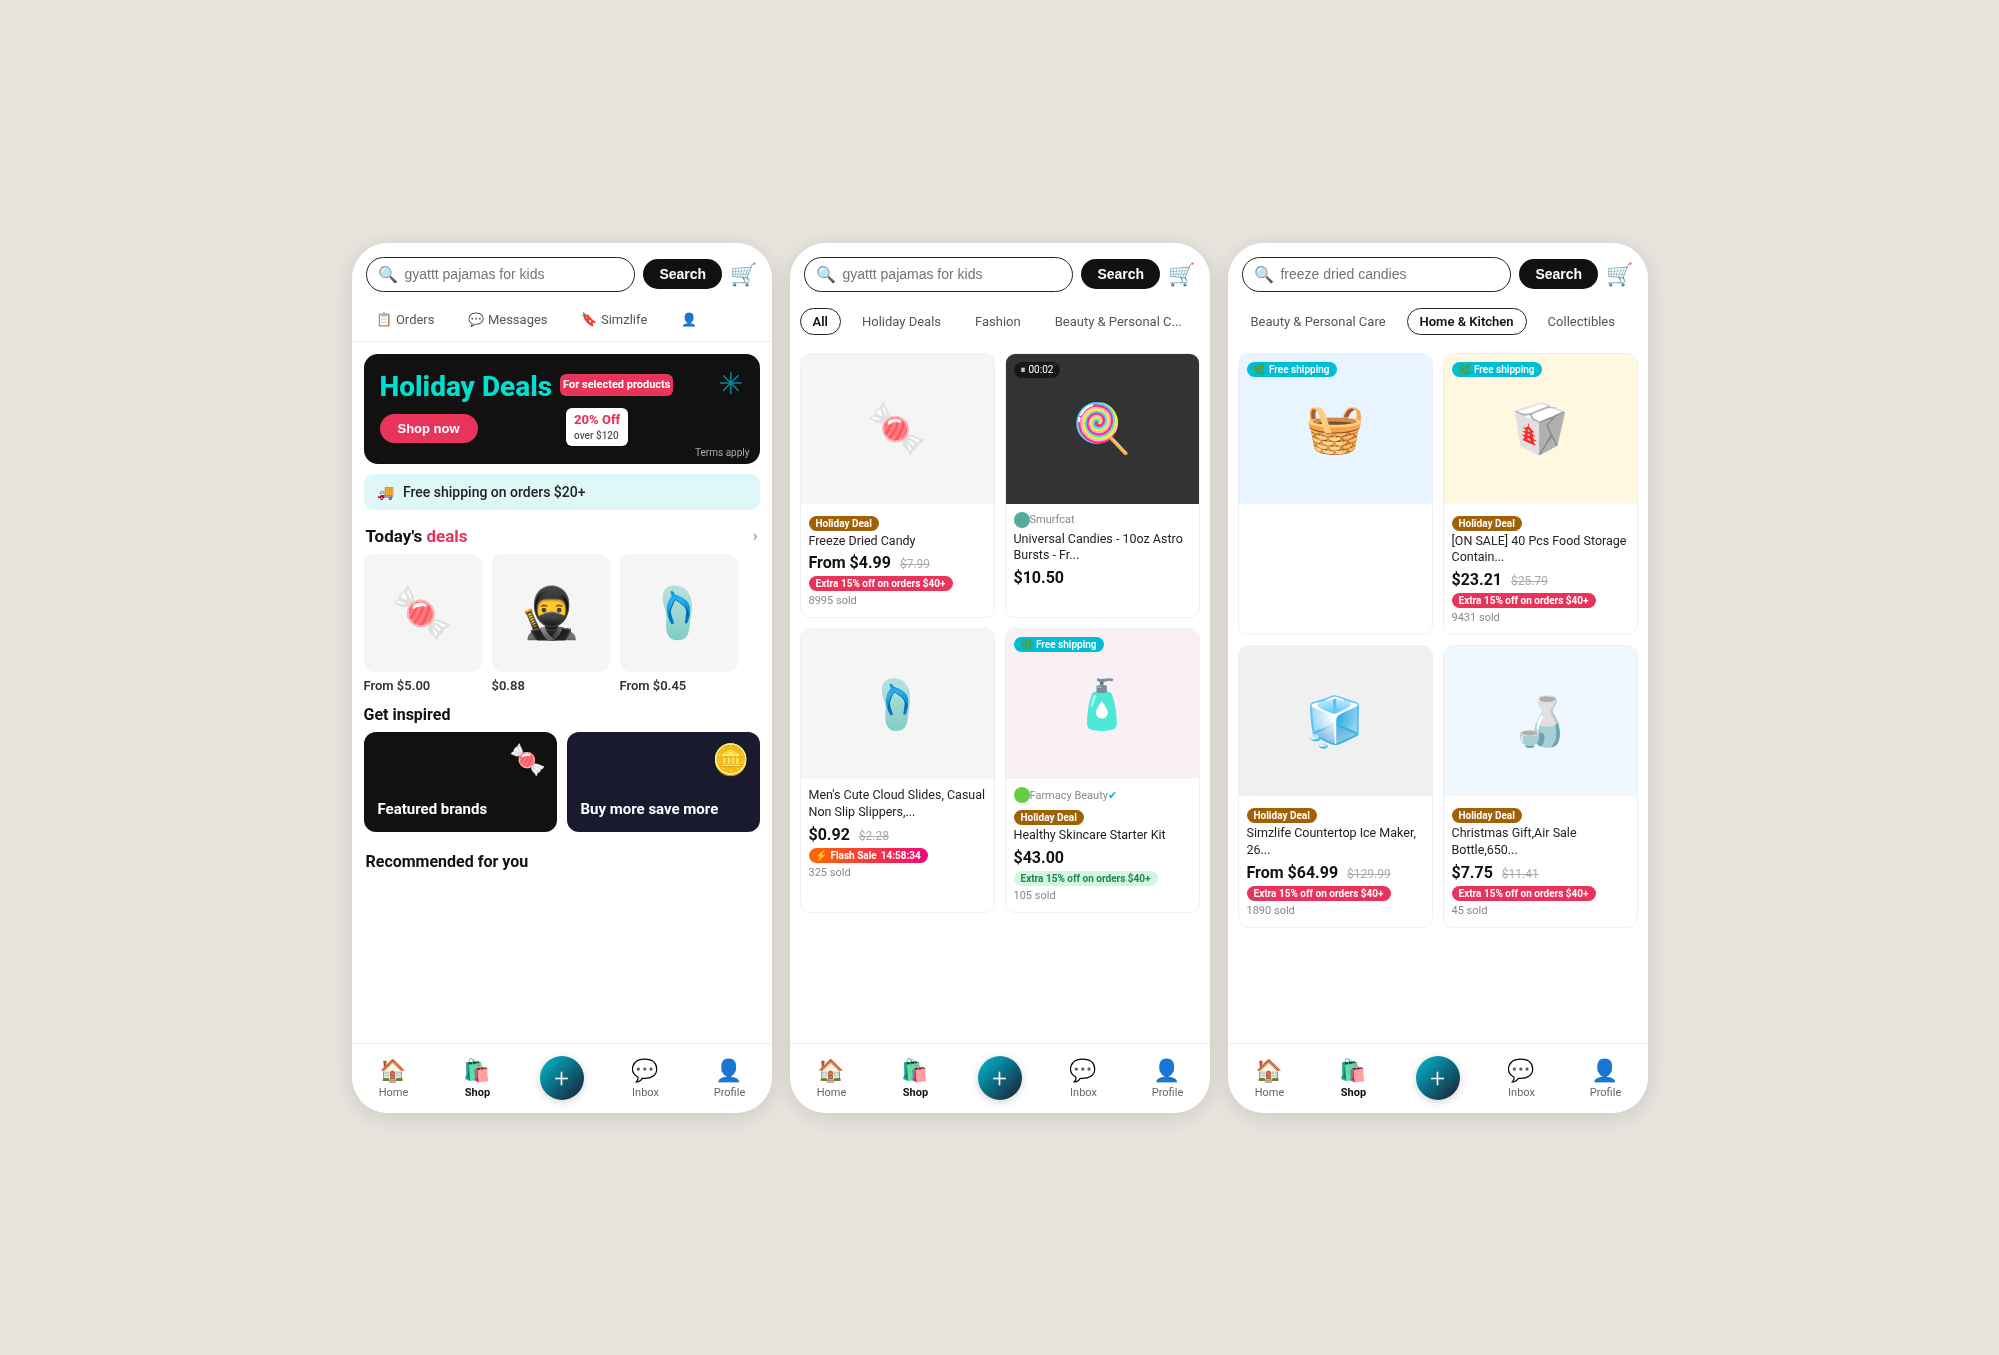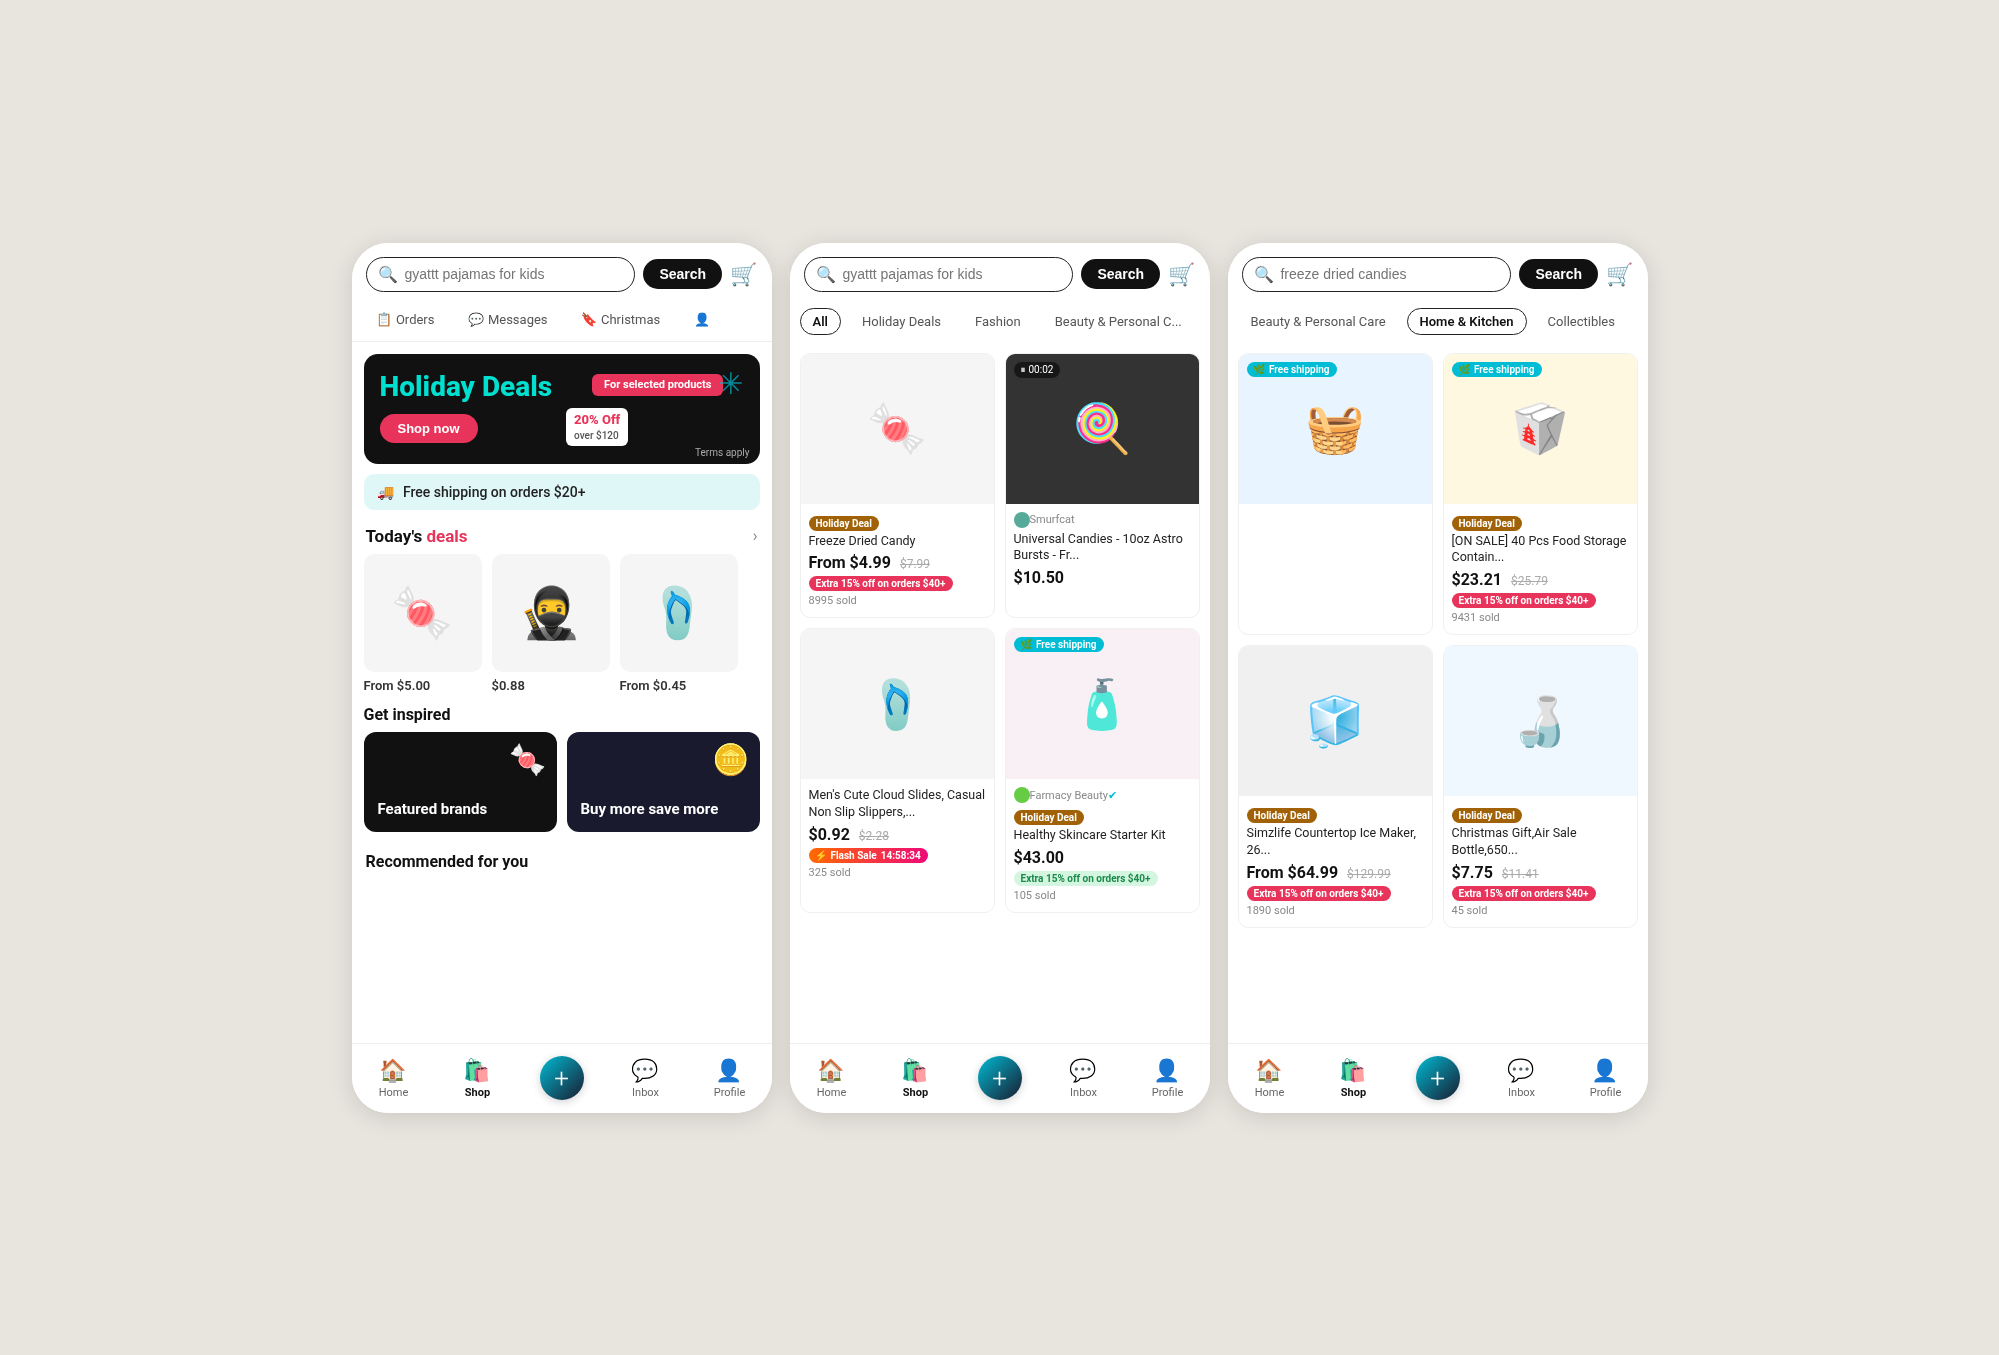--- a/index.html
+++ b/index.html
@@ -124,25 +124,24 @@
       color: #00e0d0;
       line-height: 1.1;
       margin-bottom: 4px;
     }
     .holiday-banner-sub {
       background: #e8345a;
       color: #fff;
       font-size: 11px;
       font-weight: 700;
       border-radius: 6px;
-      padding: 4px 12px;
+      padding: 4px 3px;
       display: inline-block;
       margin-bottom: 8px;
       line-height: 1.3;
-      margin-left: 32px;
     }
     .holiday-banner-off {
       background: #fff;
       color: #e8345a;
       font-size: 13px;
       font-weight: 800;
       border-radius: 6px;
       padding: 4px 8px;
       display: inline-block;
       margin-left: 6px;
@@ -501,21 +500,21 @@
           <span>🔍</span>
           <input type="text" placeholder="gyattt pajamas for kids" style="">
         </div>
         <button class="search-btn">Search</button>
         <span class="cart-icon">🛒</span>
       </div>
 
       <div class="nav-tabs">
         <div class="tab-item">📋 Orders</div>
         <div class="tab-item">💬 Messages</div>
-        <div class="tab-item">🔖 Christmas</div>
+        <div class="tab-item">🔖 Simzlife</div>
         <div class="tab-item">👤</div>
       </div>
 
       <div class="holiday-banner">
         <div style="display:flex;align-items:flex-start;gap:8px;flex-wrap:wrap;">
           <div>
             <div class="holiday-banner-title">Holiday Deals</div>
             <button class="shop-now-btn">Shop now</button>
           </div>
           <div style="display:flex;flex-direction:column;gap:4px;margin-top:2px;">

